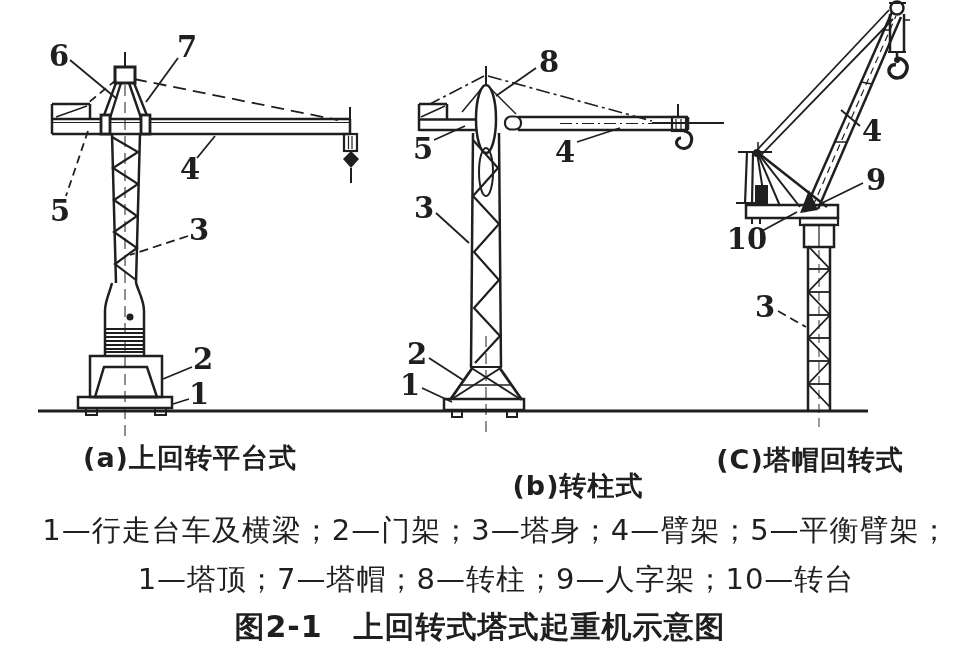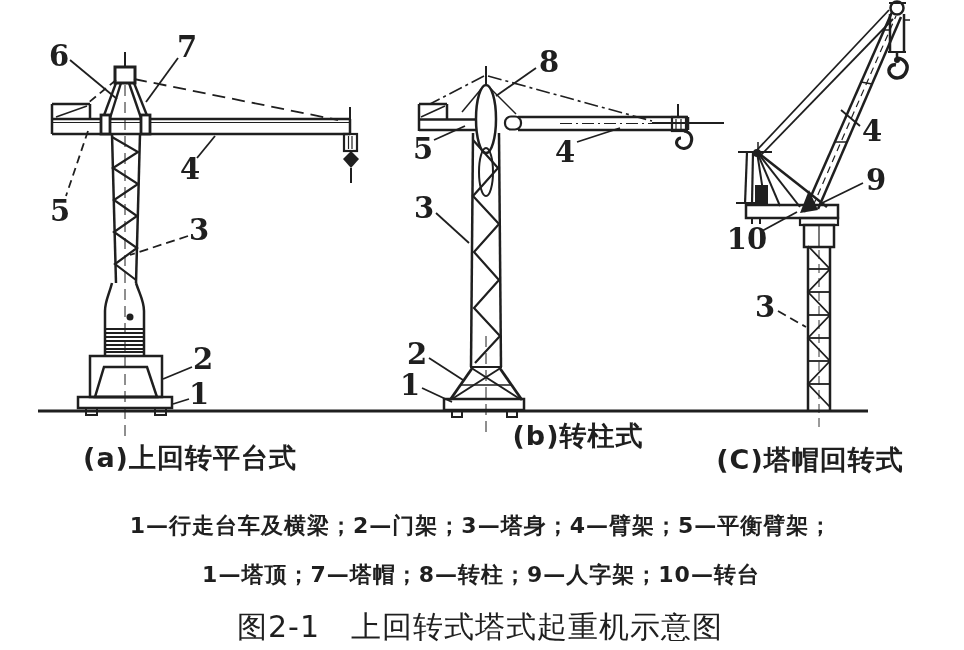--- a/index.html
+++ b/index.html
@@ -17,27 +17,27 @@
     font-family:"DejaVu Serif","Liberation Serif",serif;
     font-weight:bold; font-size:29px; fill:var(--ink);
     text-anchor:middle;
   }
   .cap {
     position:absolute; transform:translateX(-50%);
     color:var(--ink); font-weight:700; font-size:27px;
     white-space:nowrap; letter-spacing:1px;
   }
   .legend {
-    position:absolute; left:481px; transform:translateX(-50%);
-    color:var(--ink); font-weight:700; font-size:22px;
+    position:absolute; left:496px; transform:translateX(-50%);
+    color:var(--ink); font-weight:400; font-size:29px;
     white-space:nowrap; letter-spacing:1px;
   }
   .figtitle {
     position:absolute; left:480px; transform:translateX(-50%);
-    color:var(--ink); font-weight:400; font-size:30px;
+    color:var(--ink); font-weight:700; font-size:30px;
     white-space:nowrap; letter-spacing:1px;
   }
 </style>
 </head>
 <body>
 
 <div id="stage">
 
   <svg id="diagram" width="964" height="490" viewBox="0 0 964 490" aria-hidden="true">
 
@@ -283,20 +283,20 @@
       </g>
 
       <text x="872" y="141">4</text>
       <text x="876" y="190">9</text>
       <text x="747" y="249">10</text>
       <text x="765" y="317">3</text>
     </g>
   </svg>
 
   <div class="cap" style="left:190px; top:440px;">(a)上回转平台式</div>
-  <div class="cap" style="left:578px; top:418px;">(b)转柱式</div>
+  <div class="cap" style="left:578px; top:468px;">(b)转柱式</div>
   <div class="cap" style="left:810px; top:442px;">(C)塔帽回转式</div>
 
   <div class="legend" style="top:511px;">1—行走台车及横梁；2—门架；3—塔身；4—臂架；5—平衡臂架；</div>
   <div class="legend" style="top:560px;">1—塔顶；7—塔帽；8—转柱；9—人字架；10—转台</div>
 
   <div class="figtitle" style="top:607px;">图2-1　上回转式塔式起重机示意图</div>
 </div>
 
 </body></html>

